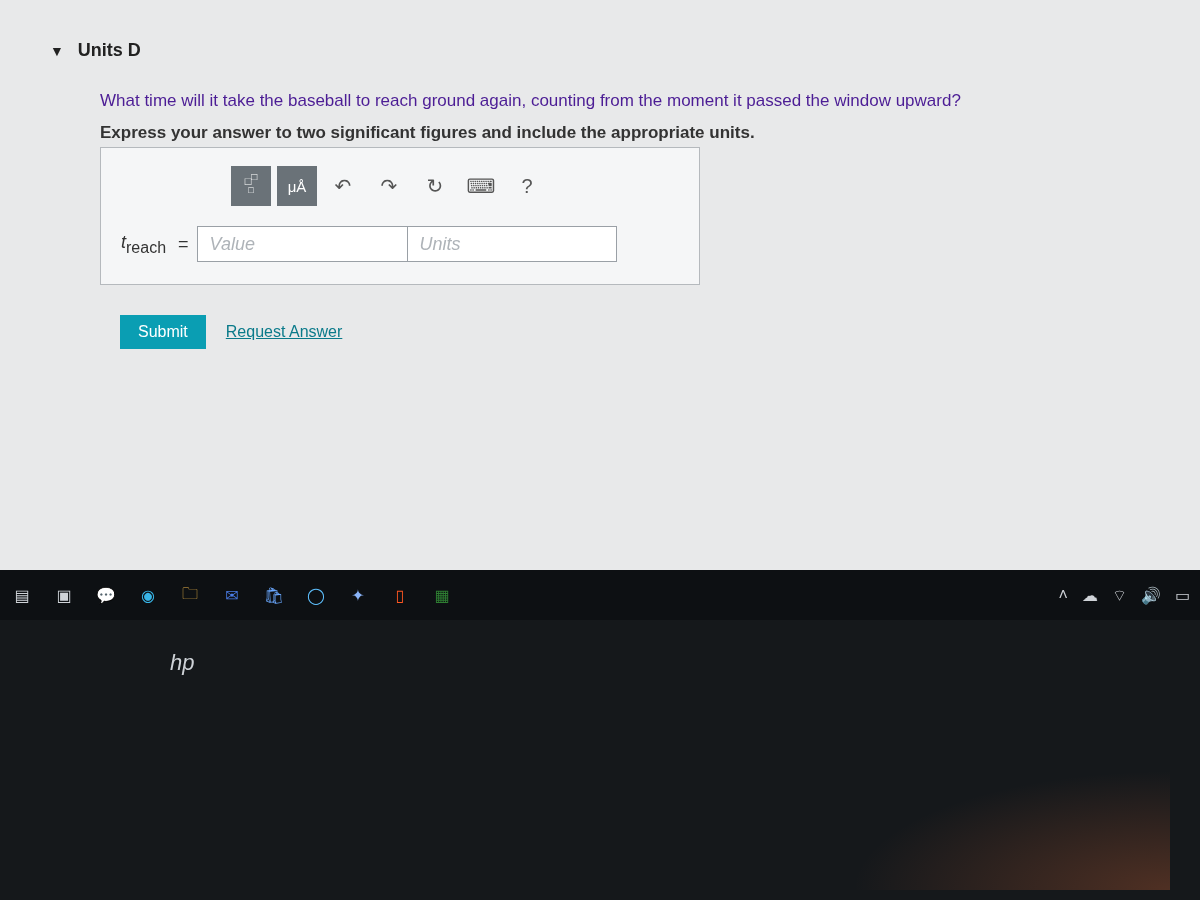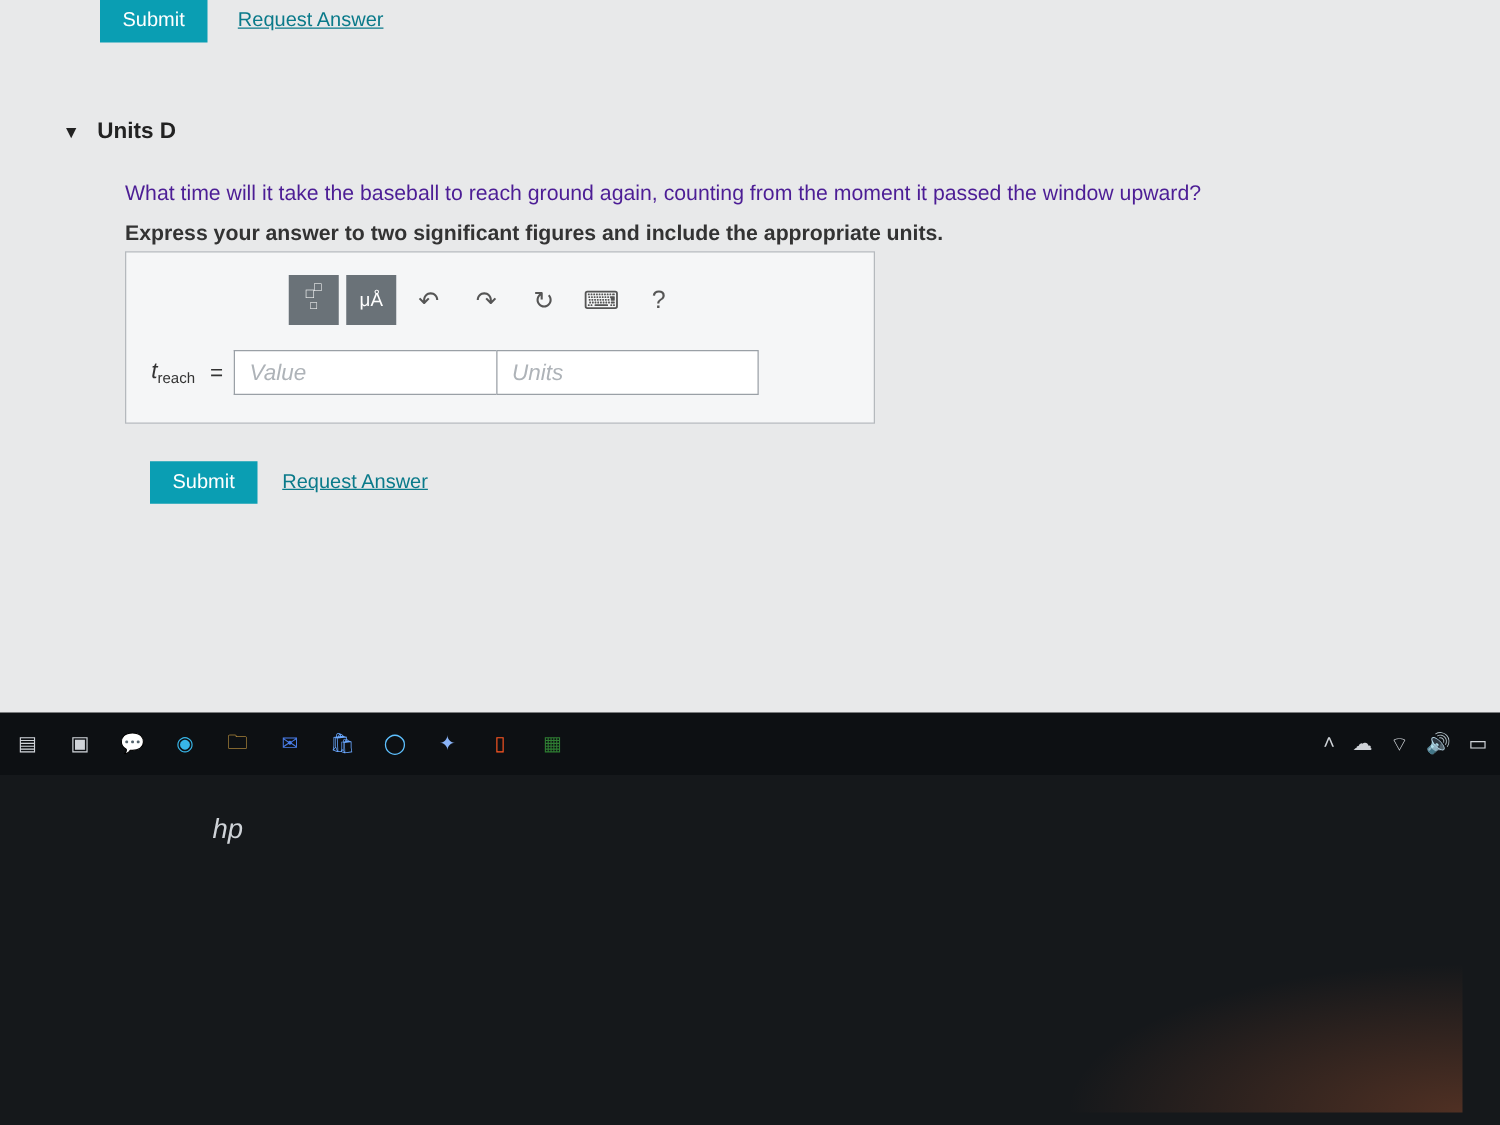--- a/index.html
+++ b/index.html
@@ -94,21 +94,21 @@
     display: flex;
     align-items: center;
   }
   .var-label {
     font-size: 18px;
     color: #333;
     margin-right: 10px;
     font-style: italic;
   }
   .var-label .subscript {
-    font-size: 12px;
+    font-size: 16px;
     vertical-align: sub;
     font-style: normal;
   }
   .equals {
     font-size: 18px;
     color: #333;
     margin: 0 8px 0 2px;
   }
   .field {
     border: 1px solid #9aa0a6;
@@ -178,24 +178,20 @@
     bottom: 10px;
     width: 320px;
     height: 120px;
     background: radial-gradient(ellipse at bottom right, rgba(255,120,60,0.25), transparent 70%);
   }
 </style>
 </head>
 <body>
 
 <div class="content-area">
-  <div class="top-section">
-    <button class="btn-submit">Submit</button>
-    <a class="link-request">Request Answer</a>
-  </div>
 
   <div class="part-header">
     <span class="caret">▼</span>
     <span>Units D</span>
   </div>
 
   <div class="part-body">
     <p class="question-text">What time will it take the baseball to reach ground again, counting from the moment it passed the window upward?</p>
     <p class="instruction-text">Express your answer to two significant figures and include the appropriate units.</p>
 

